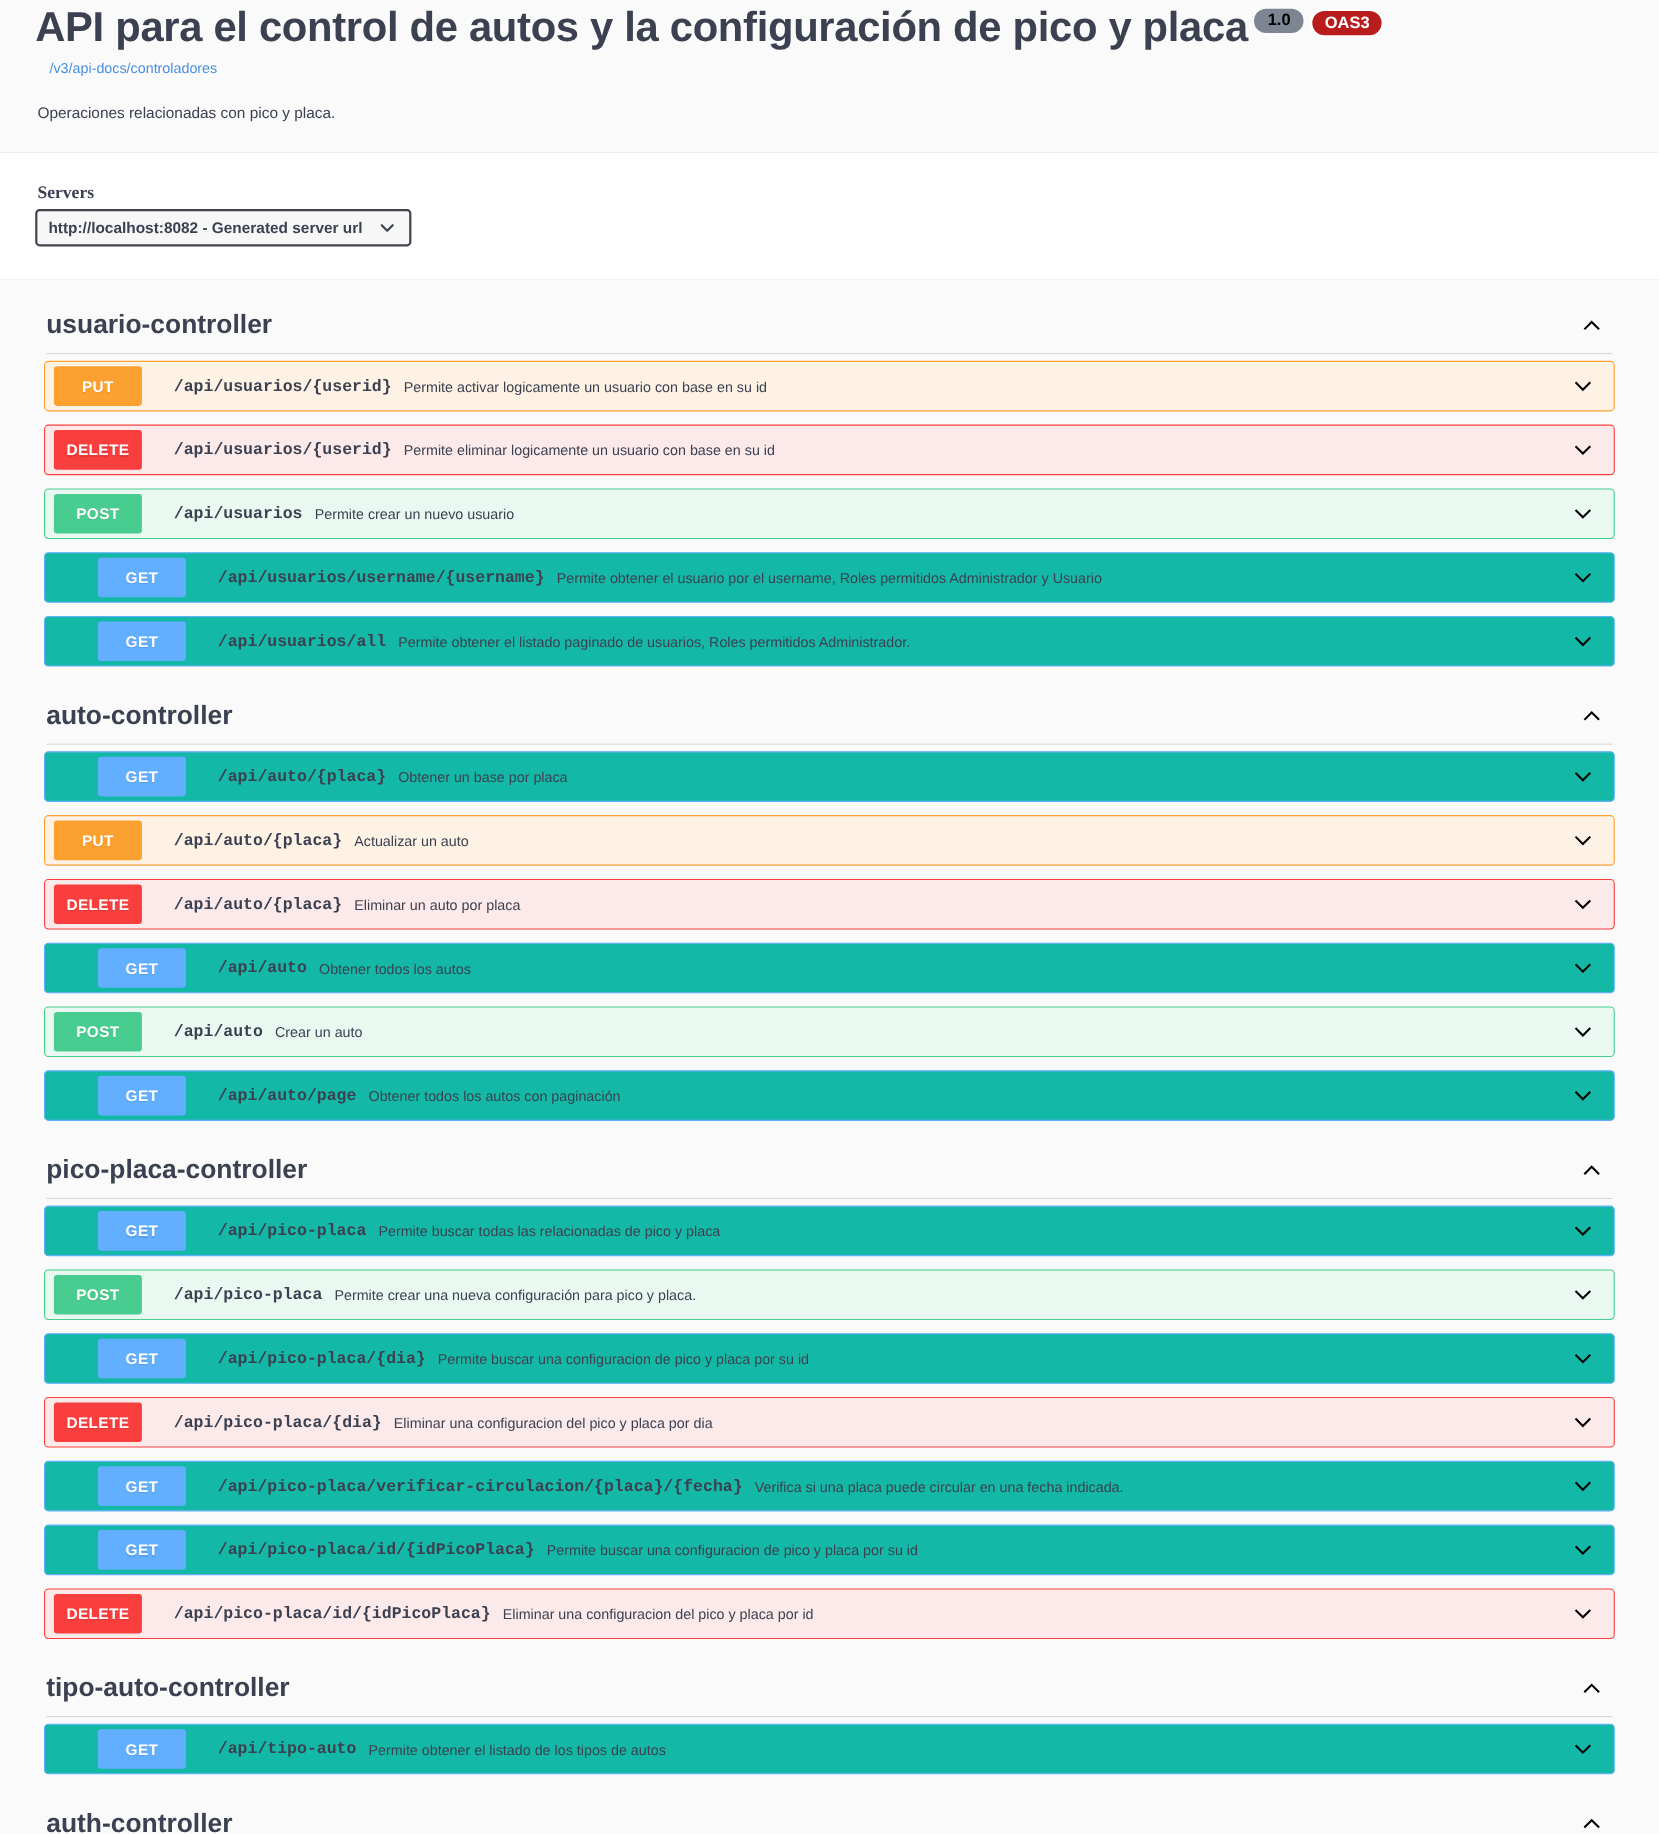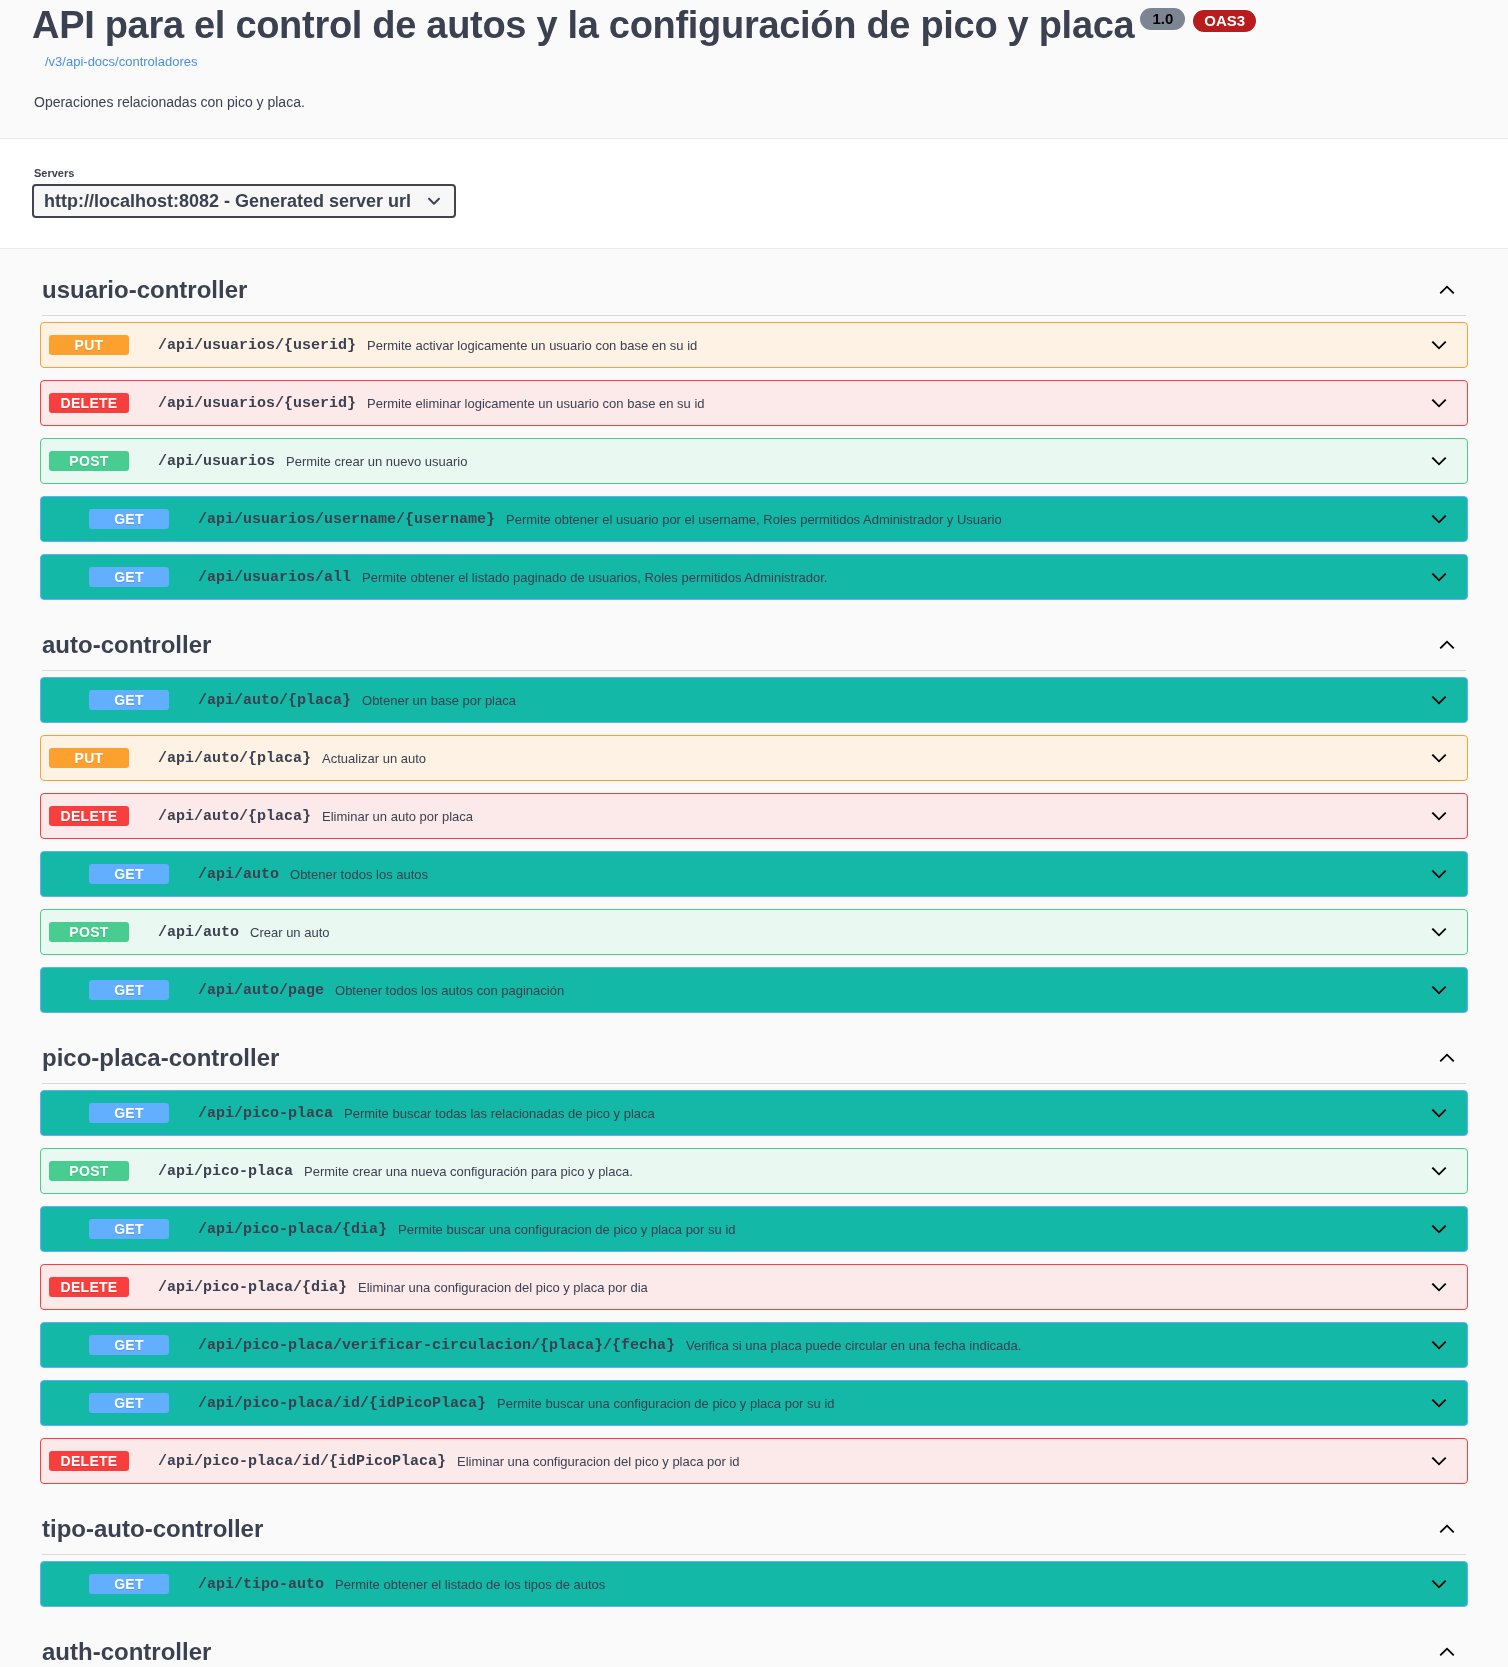--- a/index.html
+++ b/index.html
@@ -72,35 +72,36 @@
   }
 
   
   .servers-wrap {
     background: #ffffff;
     border-top: 1px solid #ebebeb;
     border-bottom: 1px solid #ebebeb;
     padding: 28px 32px 30px 32px;
   }
   .servers-label {
-    font-size: 11px;
+    font-size: 16px;
     font-weight: bold;
     color: #3b4151;
     margin: 0 0 5px 2px;
+    font-family: Liberation Serif, serif;
   }
   .server-select {
     position: relative;
     display: inline-block;
   }
   .server-select select {
     -webkit-appearance: none;
     -moz-appearance: none;
     appearance: none;
     font-family: "Liberation Sans", sans-serif;
-    font-size: 18px;
+    font-size: 14px;
     font-weight: bold;
     color: #3b4151;
     background: #f7f7f7;
     border: 2px solid #41444e;
     border-radius: 4px;
     padding: 6px 42px 6px 10px;
     min-width: 338px;
     line-height: 18px;
     cursor: pointer;
   }
@@ -152,21 +153,21 @@
     padding: 4px 0;
     cursor: pointer;
     position: relative;
   }
   .op .verb {
     display: inline-flex;
     align-items: center;
     justify-content: center;
     width: 80px;
     min-width: 80px;
-    height: 20px;
+    height: 36px;
     border-radius: 3px;
     color: #ffffff;
     font-size: 14px;
     font-weight: bold;
     font-family: "Liberation Sans", sans-serif;
     letter-spacing: 0.3px;
     margin-left: 8px;
     text-shadow: 0 1px 0 rgba(0,0,0,0.1);
   }
   .op .path {

